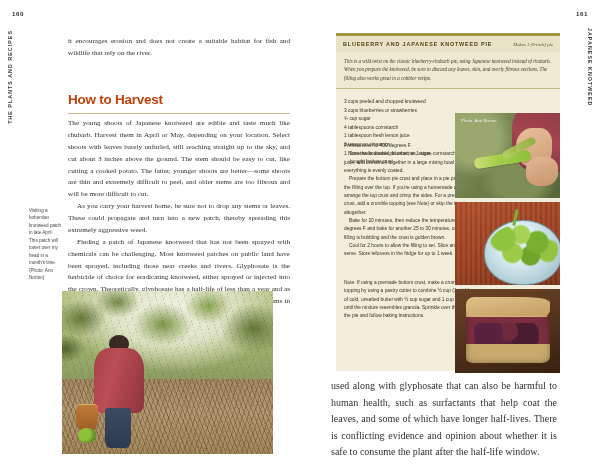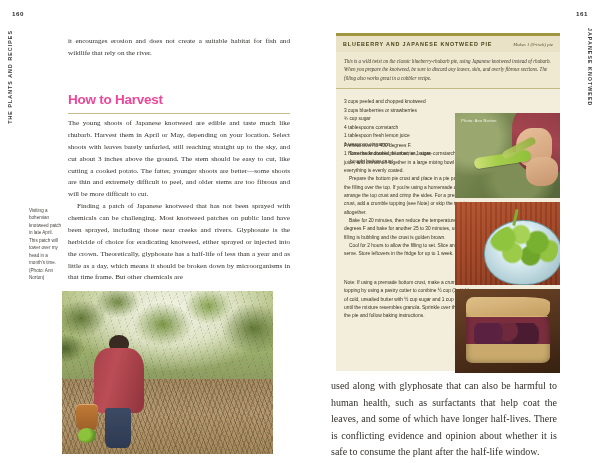--- a/index.html
+++ b/index.html
@@ -63,21 +63,21 @@
   #intro-block { top:36px; }
 
   .section-head {
     position:absolute;
     left:68px; width:222px;
     top:92px;
     font-family:"Liberation Sans", sans-serif;
     font-weight:bold;
     font-size:13.5px;
     letter-spacing:-.25px;
-    color:#ec4899;
+    color:#c2410c;
   }
   .rule {
     position:absolute;
     left:68px; width:222px; top:113px;
     height:1px; background:#c9b98d;
   }
   #harvest-block { top:118px; }
 
   
   .margin-caption {
@@ -350,20 +350,21 @@
 
     <div class="body-col" id="intro-block">
       <p>it encourages erosion and does not create a suitable habitat for fish and wildlife that rely on the river.</p>
     </div>
 
     <div class="section-head">How to Harvest</div>
     <div class="rule"></div>
 
     <div class="body-col" id="harvest-block">
       <p>The young shoots of Japanese knotweed are edible and taste much like rhubarb. Harvest them in April or May, depending on your location. Select shoots with leaves barely unfurled, still reaching straight up to the sky, and cut about 3 inches above the ground. The stem should be easy to cut, like cutting a cooked potato. The fatter, younger shoots are better—some shoots are thin and extremely difficult to peel, and older stems are too fibrous and will be more difficult to cut.</p>
+      <p>As you carry your harvest home, be sure not to drop any stems or leaves. These could propagate and turn into a new patch, thereby spreading this extremely aggressive weed.</p>
       <p>Finding a patch of Japanese knotweed that has not been sprayed with chemicals can be challenging. Most knotweed patches on public land have been sprayed, including those near creeks and rivers. Glyphosate is the herbicide of choice for eradicating knotweed, either sprayed or injected into the crown. Theoretically, glyphosate has a half-life of less than a year and as little as a day, which means it should be broken down by microorganisms in that time frame. But other chemicals are</p>
     </div>
 
     <div class="margin-caption">Visiting a bohemian knotweed patch in late April. This patch will tower over my head in a month's time. (Photo: Ann Norton)</div>
 
     <div class="photo-left">
       <div class="pl-sky"></div>
       <div class="pl-canopy"></div>
       <div class="pl-ground"></div>
       <div class="pl-twigs"></div>

